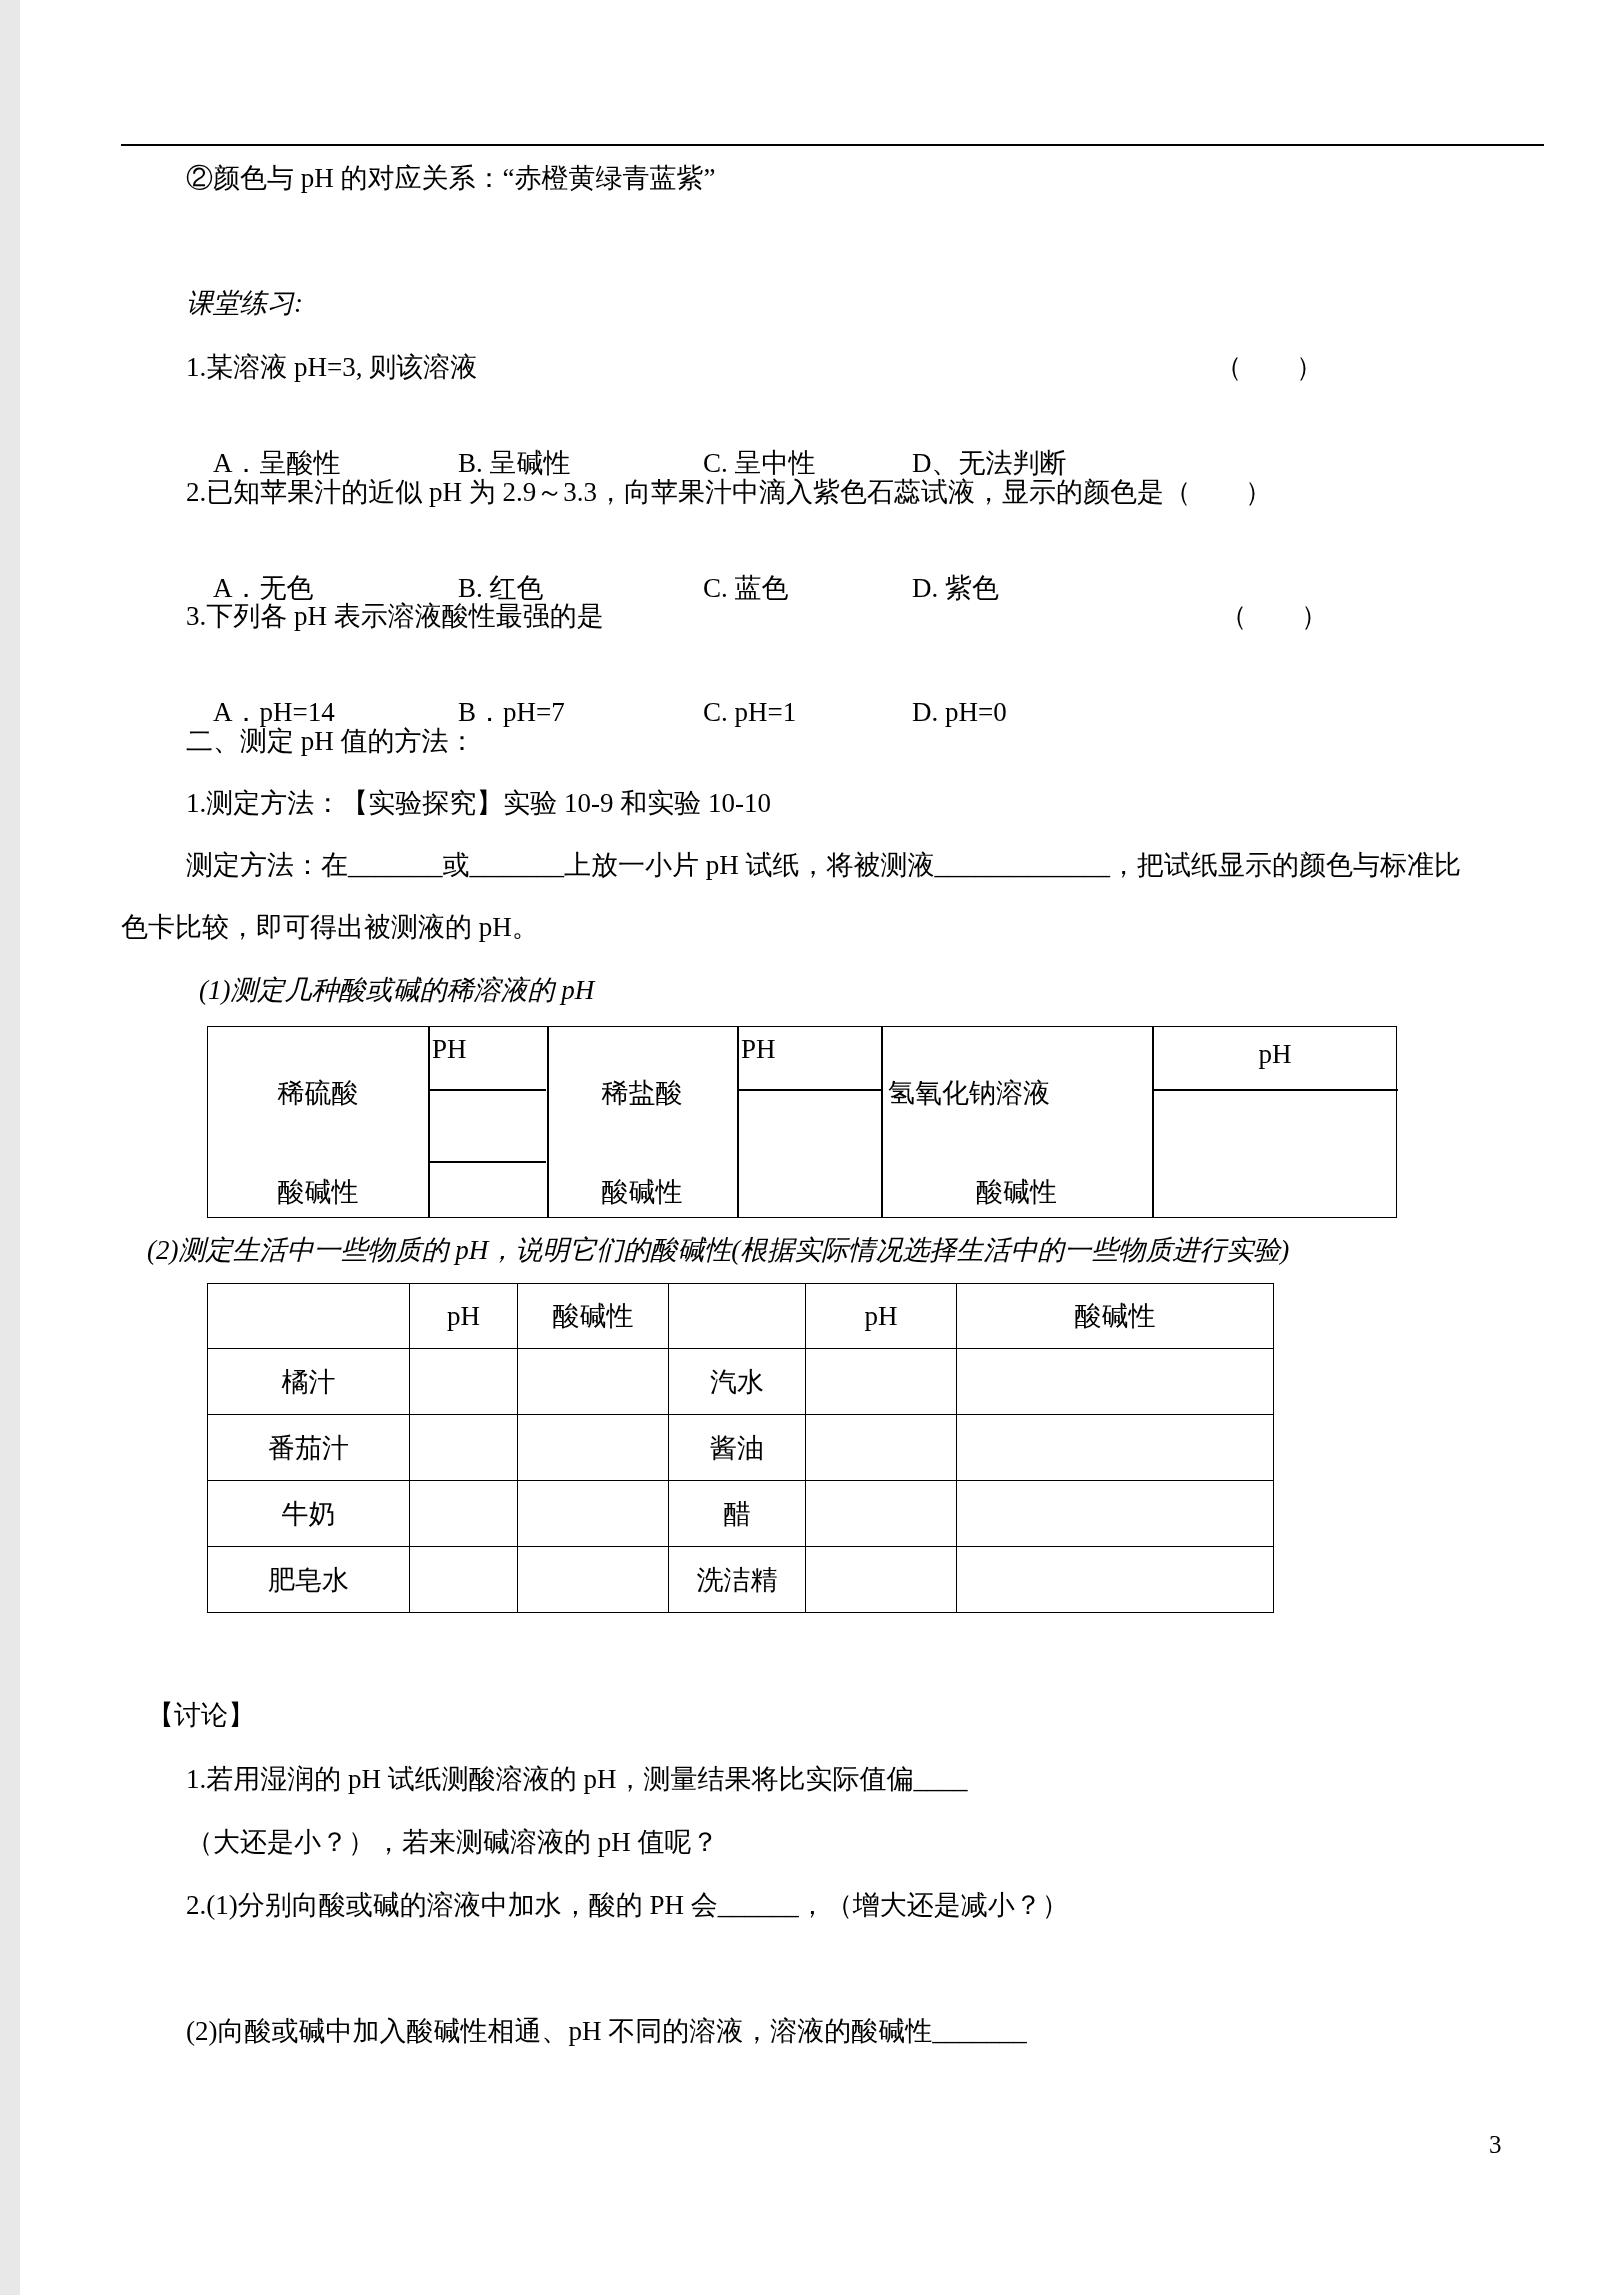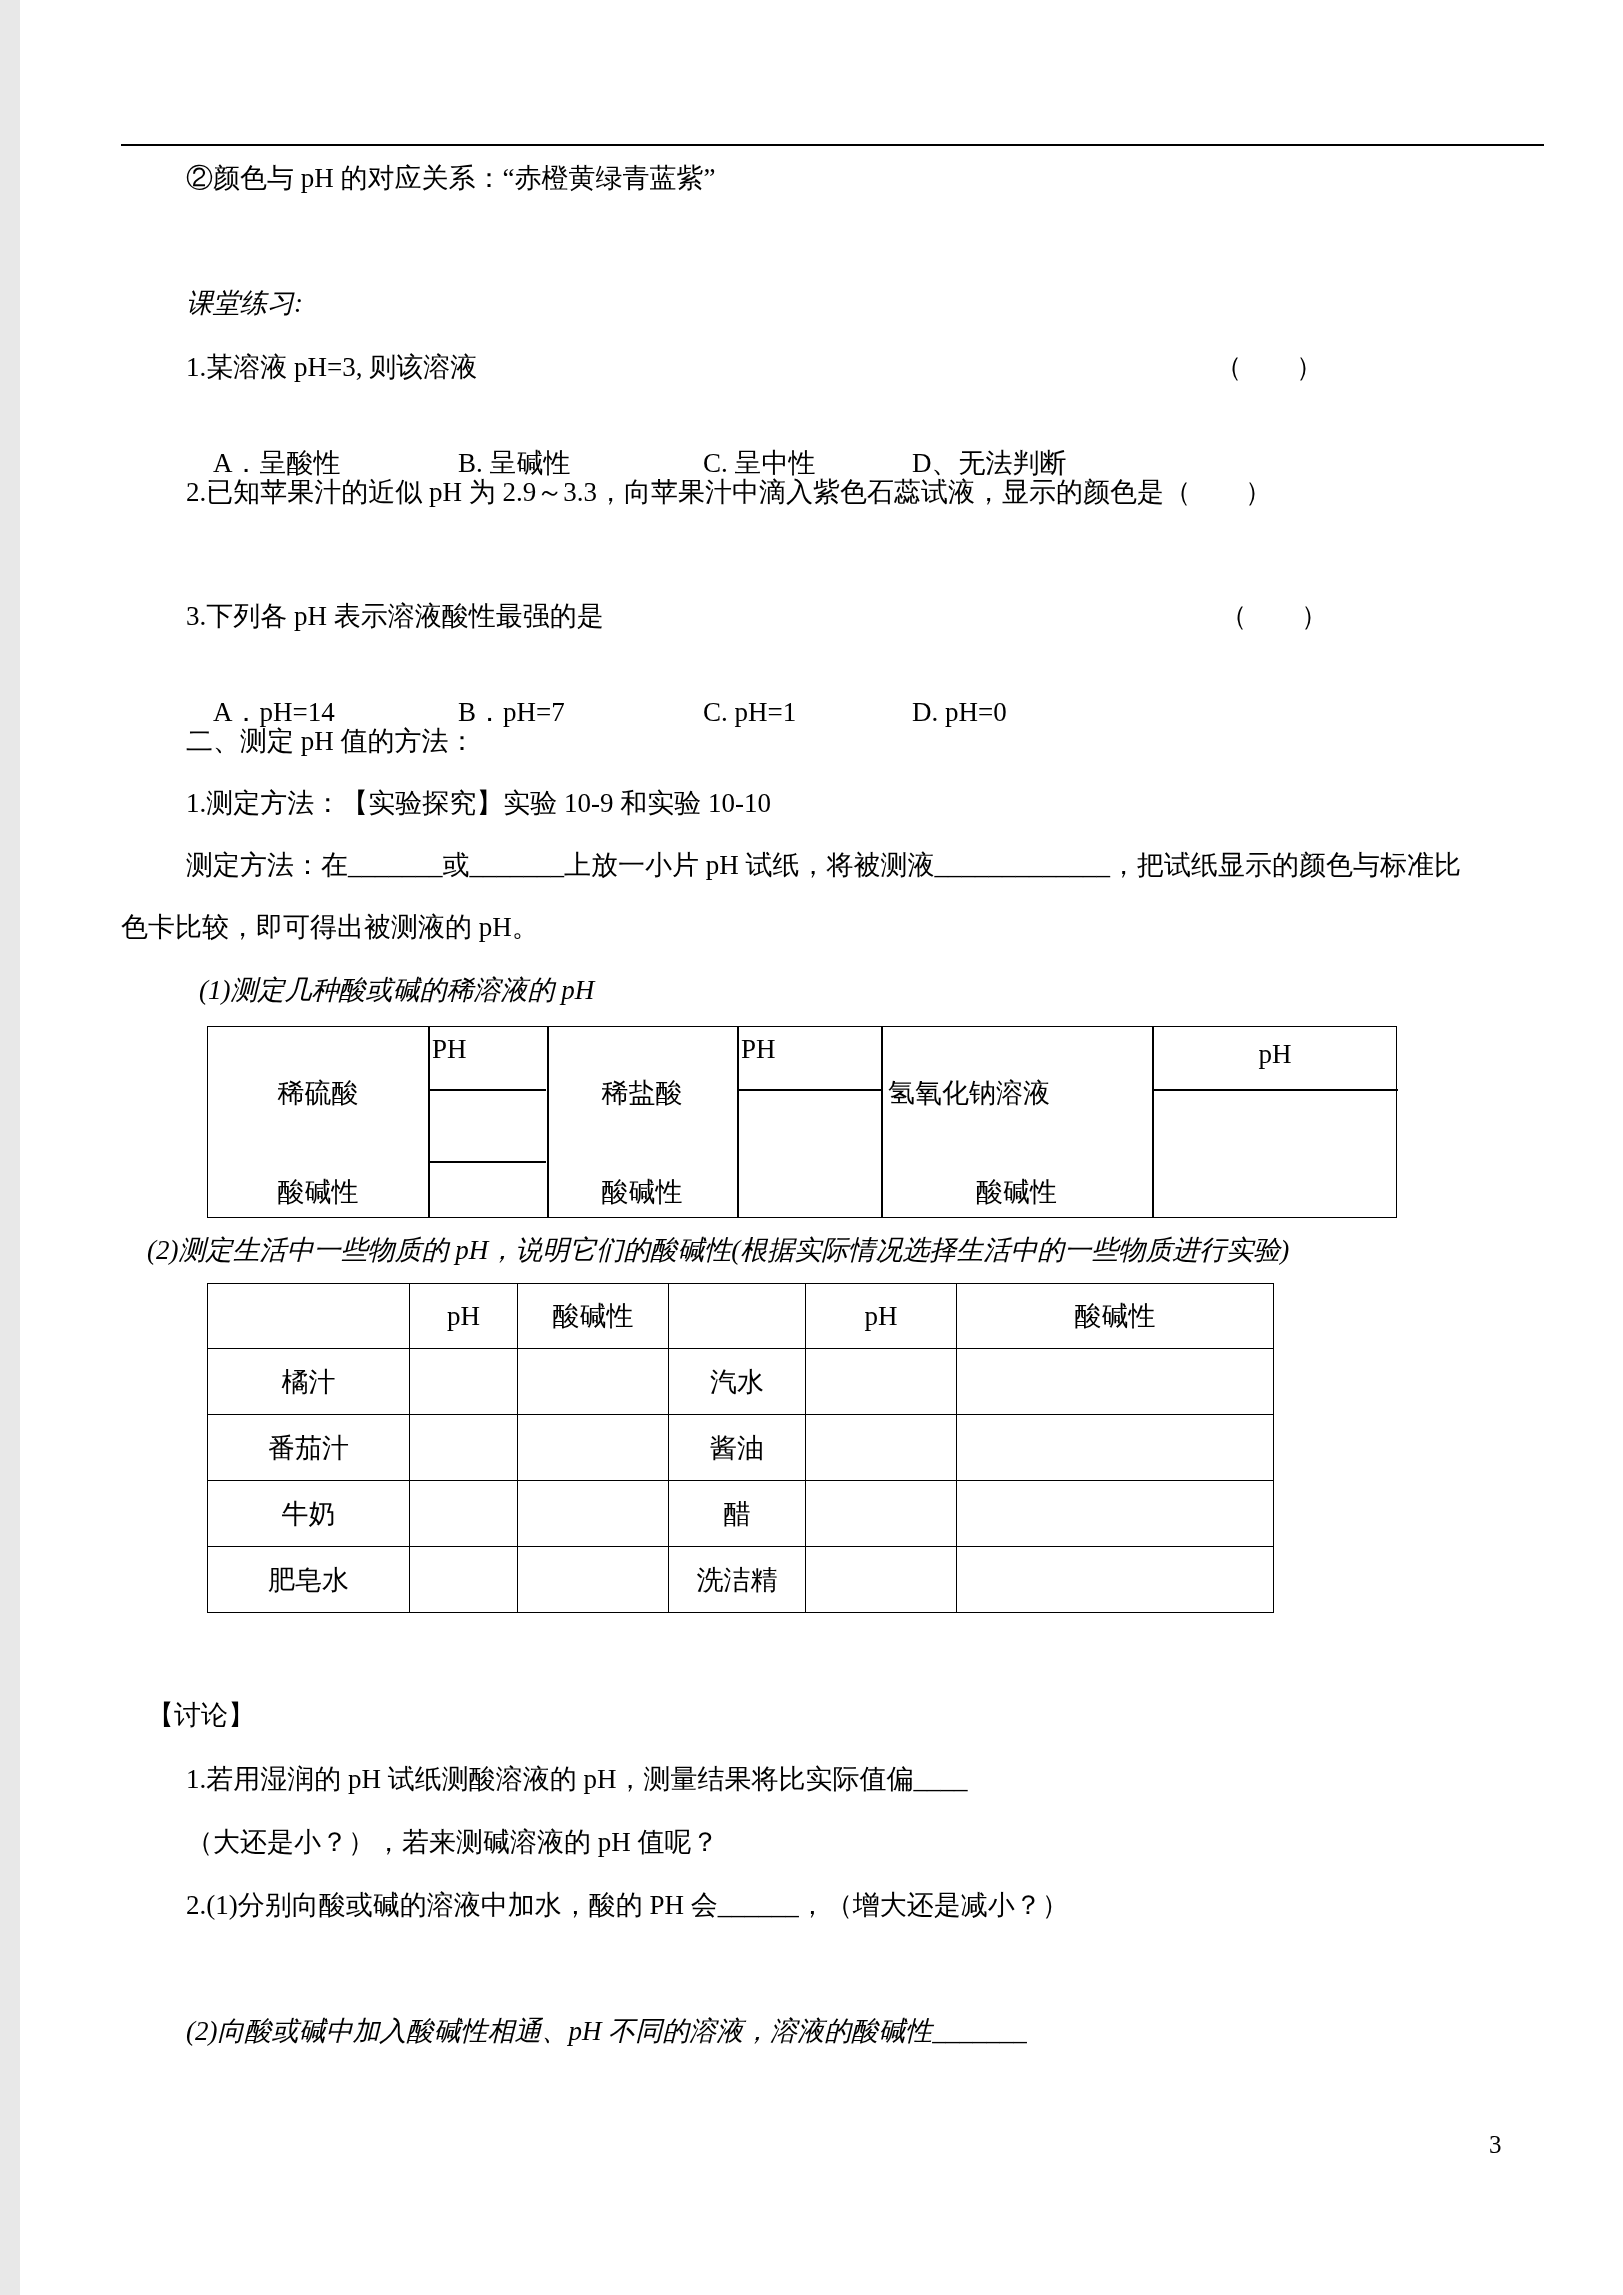--- a/index.html
+++ b/index.html
@@ -54,20 +54,23 @@
 
   <div class="abs italic" style="left:166px; top:287px;">课堂练习:</div>
 
   <div class="abs" style="left:166px; top:351px;">1.某溶液 pH=3, 则该溶液</div>
   <div class="abs" style="left:1195px; top:351px;">（　　）</div>
   <div class="abs opts" style="left:166px; top:413px;">
     <span class="opt o1">A．呈酸性</span><span class="opt o2">B. 呈碱性</span><span class="opt o3">C. 呈中性</span><span class="opt">D、无法判断</span>
   </div>
 
   <div class="abs" style="left:166px; top:476px;">2.已知苹果汁的近似 pH 为 2.9～3.3，向苹果汁中滴入紫色石蕊试液，显示的颜色是（　　）</div>
+  <div class="abs opts" style="left:166px; top:538px;">
+    <span class="opt o1">A．无色</span><span class="opt o2">B. 红色</span><span class="opt o3">C. 蓝色</span><span class="opt">D. 紫色</span>
+  </div>
 
   <div class="abs" style="left:166px; top:600px;">3.下列各 pH 表示溶液酸性最强的是</div>
   <div class="abs" style="left:1200px; top:600px;">（　　）</div>
   <div class="abs opts" style="left:166px; top:662px;">
     <span class="opt o1">A．pH=14</span><span class="opt o2">B．pH=7</span><span class="opt o3">C. pH=1</span><span class="opt">D. pH=0</span>
   </div>
 
   <div class="abs" style="left:166px; top:725px;text-align:center;">二、测定 pH 值的方法：</div>
   <div class="abs" style="left:166px; top:787px;">1.测定方法：【实验探究】实验 10-9 和实验 10-10</div>
   <div class="abs" style="left:166px; top:849px;">测定方法：在_______或_______上放一小片 pH 试纸，将被测液_____________，把试纸显示的颜色与标准比</div>
@@ -149,18 +152,18 @@
       <td></td>
       <td></td>
     </tr>
   </tbody>
     </table>
 
   <div class="abs" style="left:127px; top:1699px;">【讨论】</div>
   <div class="abs" style="left:166px; top:1763px;">1.若用湿润的 pH 试纸测酸溶液的 pH，测量结果将比实际值偏____</div>
   <div class="abs" style="left:166px; top:1826px;">（大还是小？），若来测碱溶液的 pH 值呢？</div>
   <div class="abs" style="left:166px; top:1889px;">2.(1)分别向酸或碱的溶液中加水，酸的 PH 会______，（增大还是减小？）</div>
-  <div class="abs" style="left:166px; top:2015px;font-style:italic;">(2)向酸或碱中加入酸碱性相通、pH 不同的溶液，溶液的酸碱性_______</div>
+  <div class="abs" style="left:166px; top:2015px;">(2)向酸或碱中加入酸碱性相通、pH 不同的溶液，溶液的酸碱性_______</div>
 
   <div class="pageNum" style="left:1469px; top:2131px;">3</div>
 
 </div>
 
 
 </body></html>

